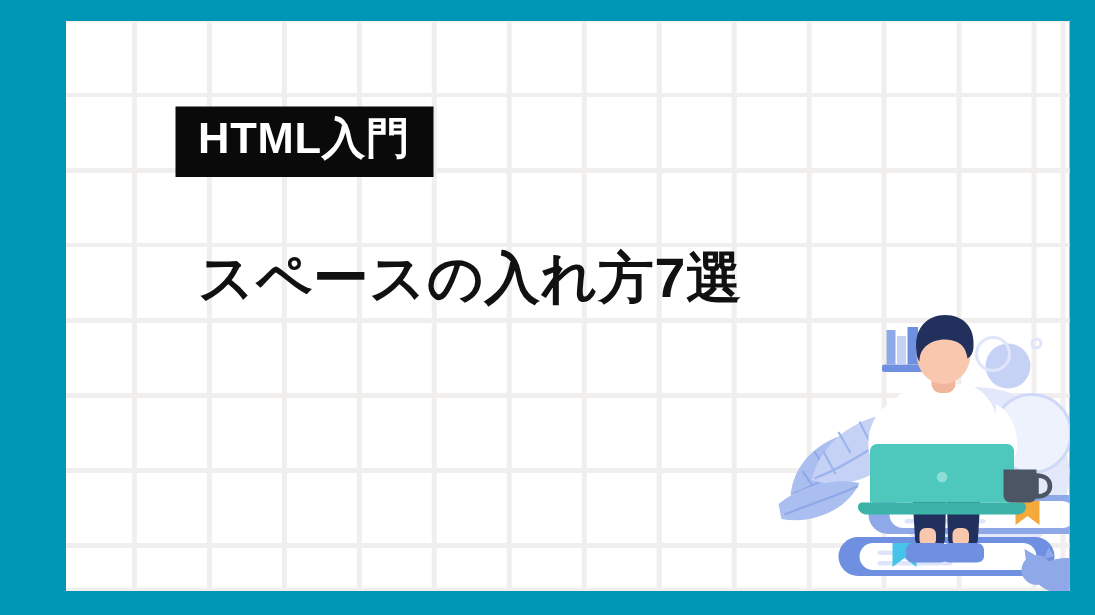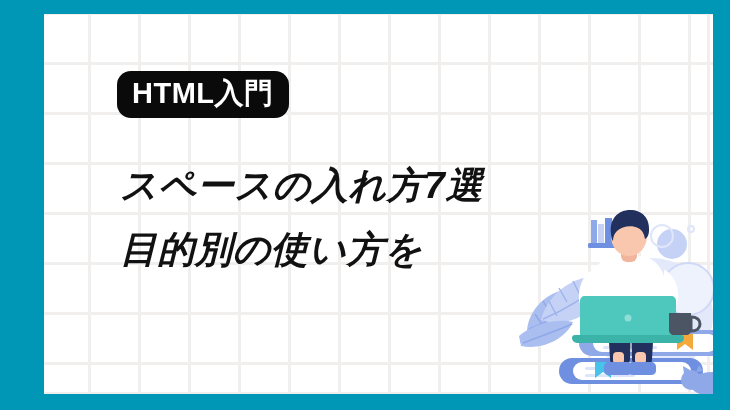--- a/index.html
+++ b/index.html
@@ -51,36 +51,34 @@
     top: 57px;
     padding: 6px 15px 9px 15px;
     background: #0a0a0a;
     color: #ffffff;
     font-size: 29px;
     font-weight: 700;
     line-height: 1.12;
     letter-spacing: 0.5px;
     white-space: nowrap;
     z-index: 5;
-    border-radius: 14px;
   }
 
   
   .title {
     position: absolute;
-    left: 76px;
+    left: 88px;
     top: 140px;
     z-index: 5;
     color: #111111;
     font-size: 37px;
     font-weight: 700;
     line-height: 1.72;
     letter-spacing: 0.5px;
     white-space: nowrap;
-    font-style: italic;
   }
   .title-line { display: block; }
 
   
   .illustration {
     position: absolute;
     left: 455px;
     top: 190px;
     width: 260px;
     height: 205px;
@@ -189,17 +187,16 @@
           <path d="M234 178 c8 2 12 8 10 14 c-1 4 -5 5 -7 3" stroke="#8fa8e8" stroke-width="4" fill="none" stroke-linecap="round"></path>
         </g>
 
       </svg>
     </div>
 
     <div class="badge">HTML入門</div>
 
     <div class="title">
       <span class="title-line">スペースの入れ方7選</span>
-      <span class="title-line">目的別の使い方を</span>
     </div>
 
   </div>
 </div>
 
 </body></html>

